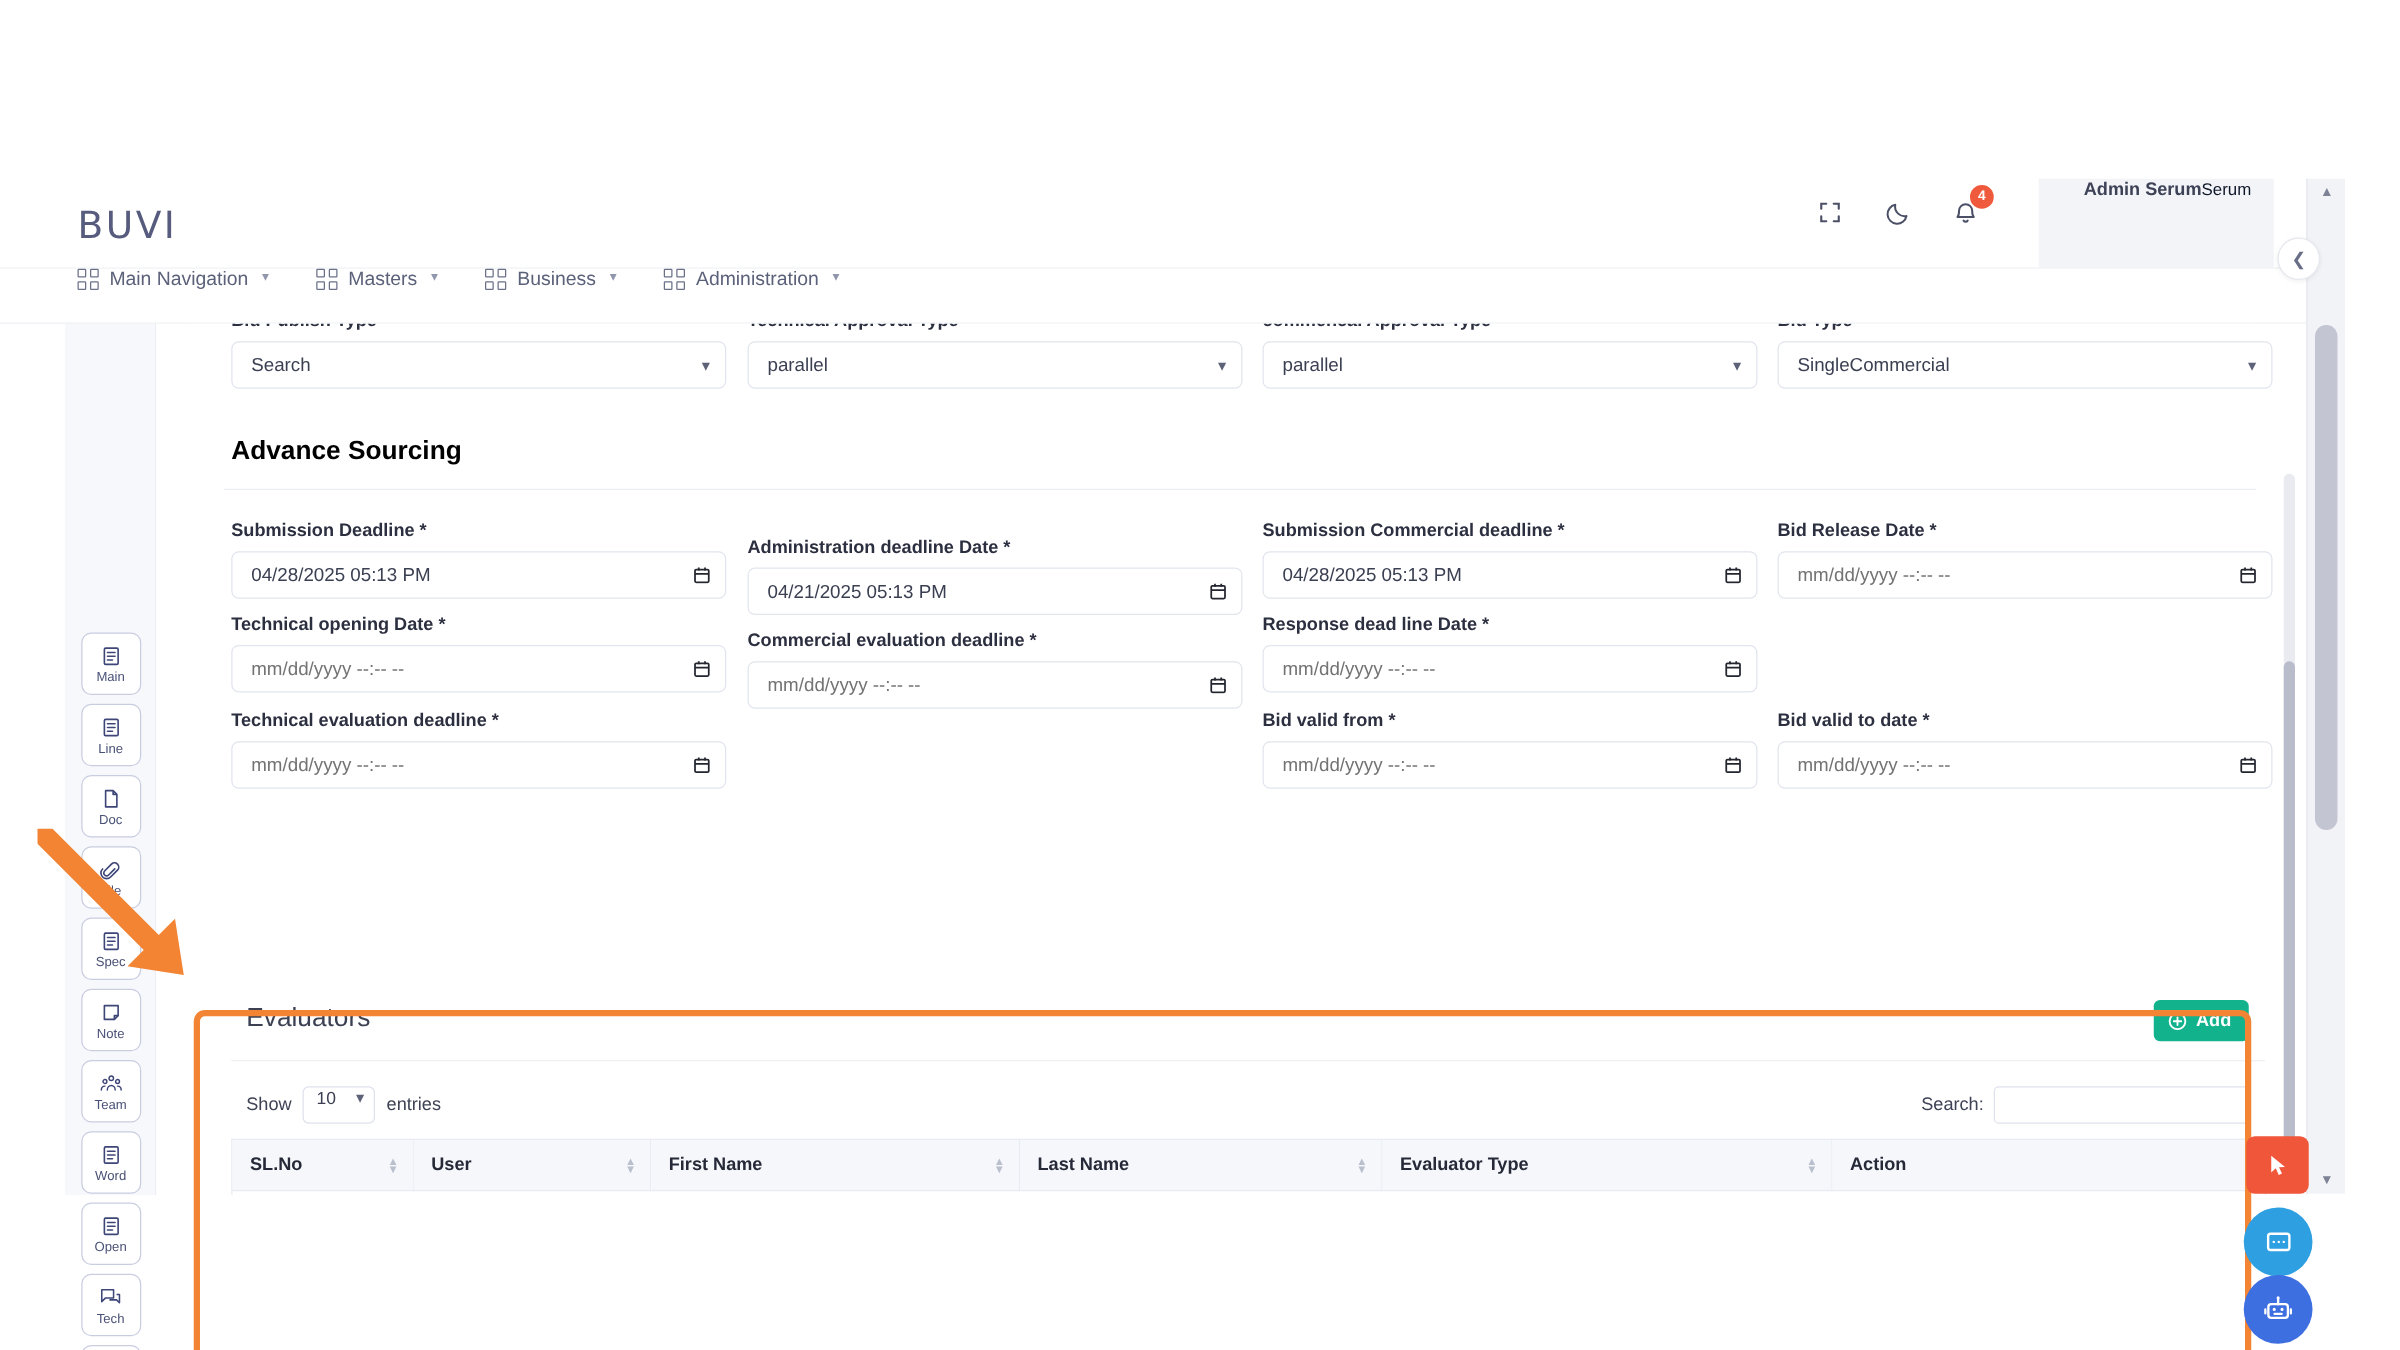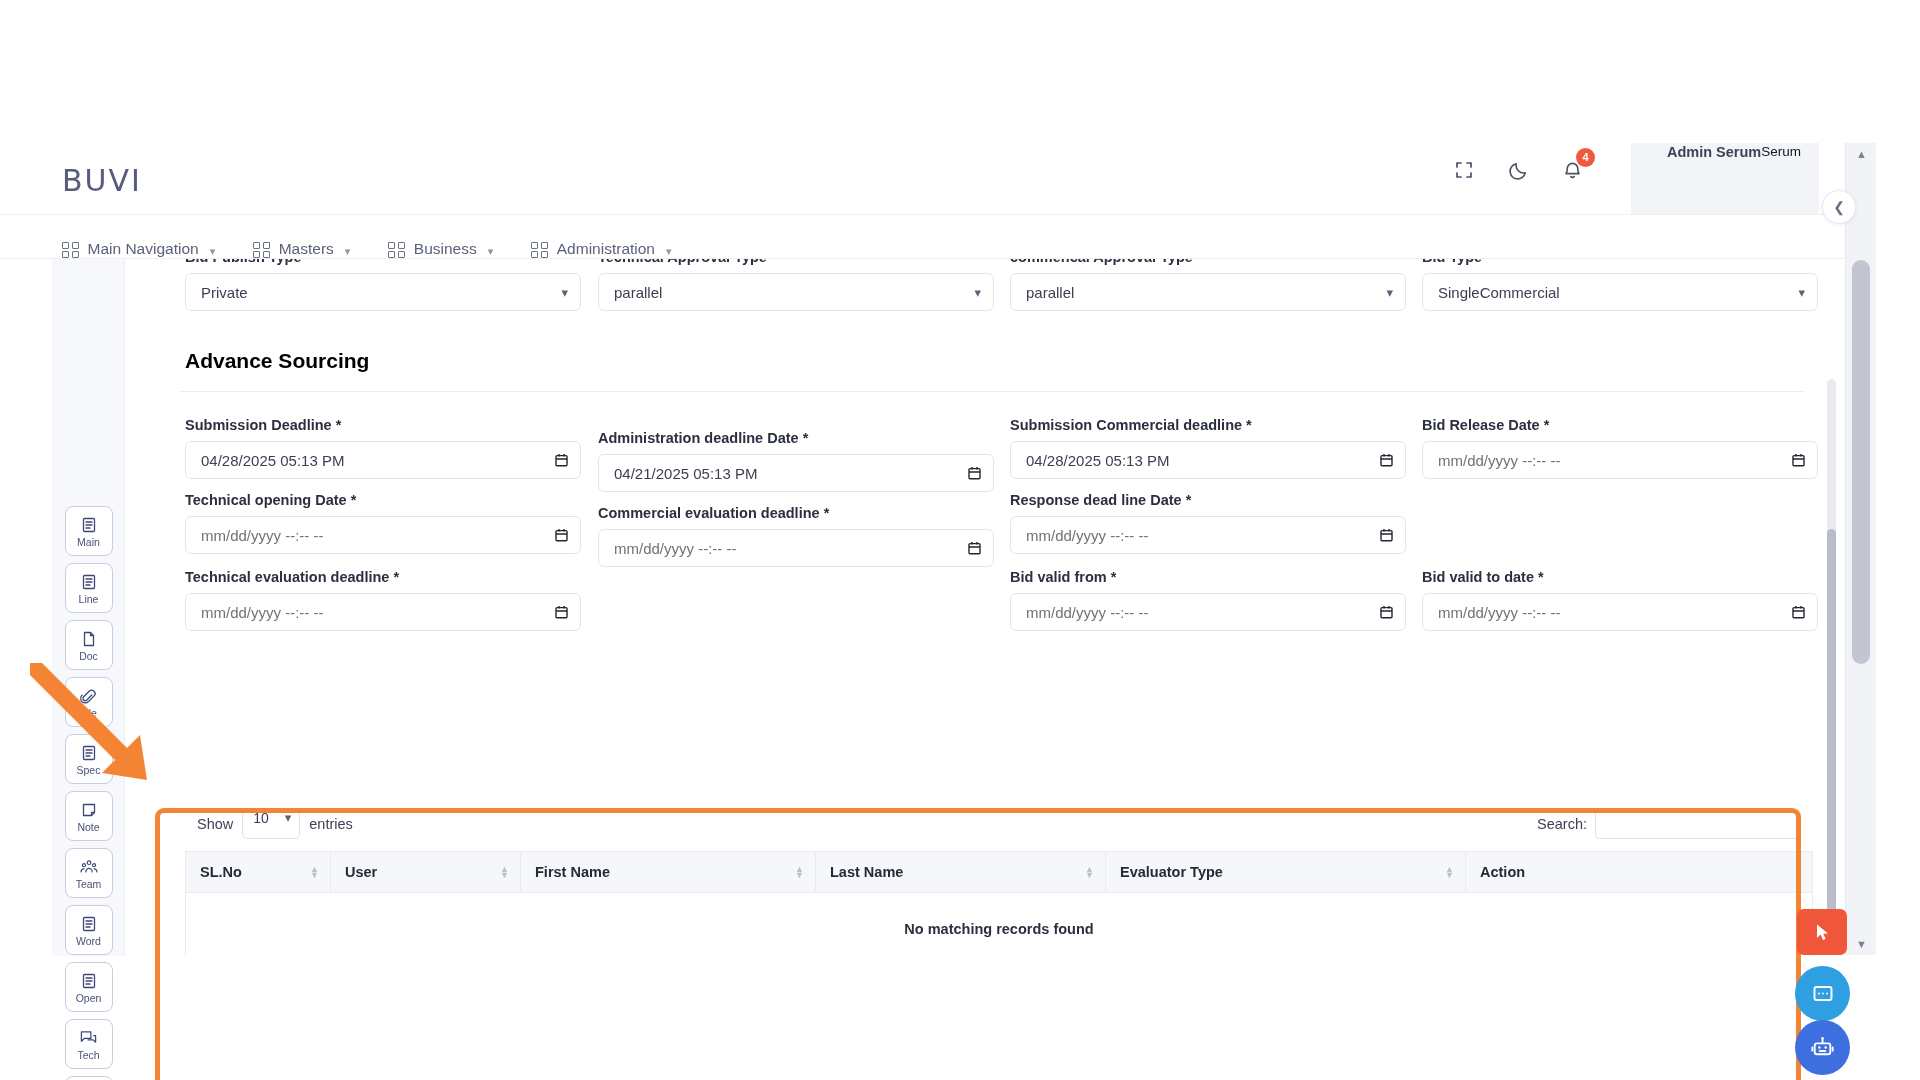--- a/index.html
+++ b/index.html
@@ -85,21 +85,21 @@
     position: absolute;
     left: 0px; top: 72px;
     width: 1845px; height: 44px;
     background: #ffffff;
     border-bottom: 1px solid #edeff3;
     display: flex; align-items: center;
     padding-left: 62px;
     gap: 38px;
   }
   .nav-item {
-    display: flex; align-items: flex-end; gap: 9px;
+    display: flex; align-items: flex-start; gap: 9px;
     font-size: 15.5px;
     color: #5c617a;
     cursor: pointer;
     height: 100%;
   }
   .grid-ic {
     display: inline-grid;
     grid-template-columns: 7px 7px;
     grid-template-rows: 7px 7px;
     gap: 2.5px;
@@ -571,21 +571,21 @@
       </div>
     </div>
 
     <div class="content">
       <div class="card">
 
         <div class="row4" style="height:82px;">
           <div class="fld c1">
             <div class="lbl">Bid Publish Type</div>
             <div class="ctrl">
-              <span>Private</span>
+              <span>Search</span>
               <span class="sel-chev">▾</span>
             </div>
           </div>
           <div class="fld c2">
             <div class="lbl">Technical Approval Type</div>
             <div class="ctrl">
               <span>parallel</span>
               <span class="sel-chev">▾</span>
             </div>
           </div>
@@ -734,20 +734,32 @@
                   <svg width="13" height="14" viewBox="0 0 13 14" fill="none" stroke="#23262f" stroke-width="1.4">
                     <rect x="1" y="2.6" width="11" height="10.2" rx="1"></rect>
                     <path d="M1 6h11M4 1v2.4M9 1v2.4"></path>
                   </svg>
                 </span>
             </div>
           </div>
         </div>
 
         <div class="eval">
+          <div class="eval-head">
+            <div class="eval-title">Evaluators</div>
+            <button class="add-btn">
+              <span style="display:flex;">
+                <svg width="16" height="16" viewBox="0 0 16 16" fill="none" stroke="#ffffff" stroke-width="1.5" stroke-linecap="round">
+                    <circle cx="8" cy="8" r="6.3"></circle>
+                    <path d="M8 5v6M5 8h6"></path>
+                  </svg>
+              </span>
+              <span>Add</span>
+            </button>
+          </div>
 
           <div class="dt-top">
             <div class="show-wrap">
               <span>Show</span>
               <div class="mini-sel">
                 <span>10</span>
                 <span class="sel-chev">▾</span>
               </div>
               <span>entries</span>
             </div>

